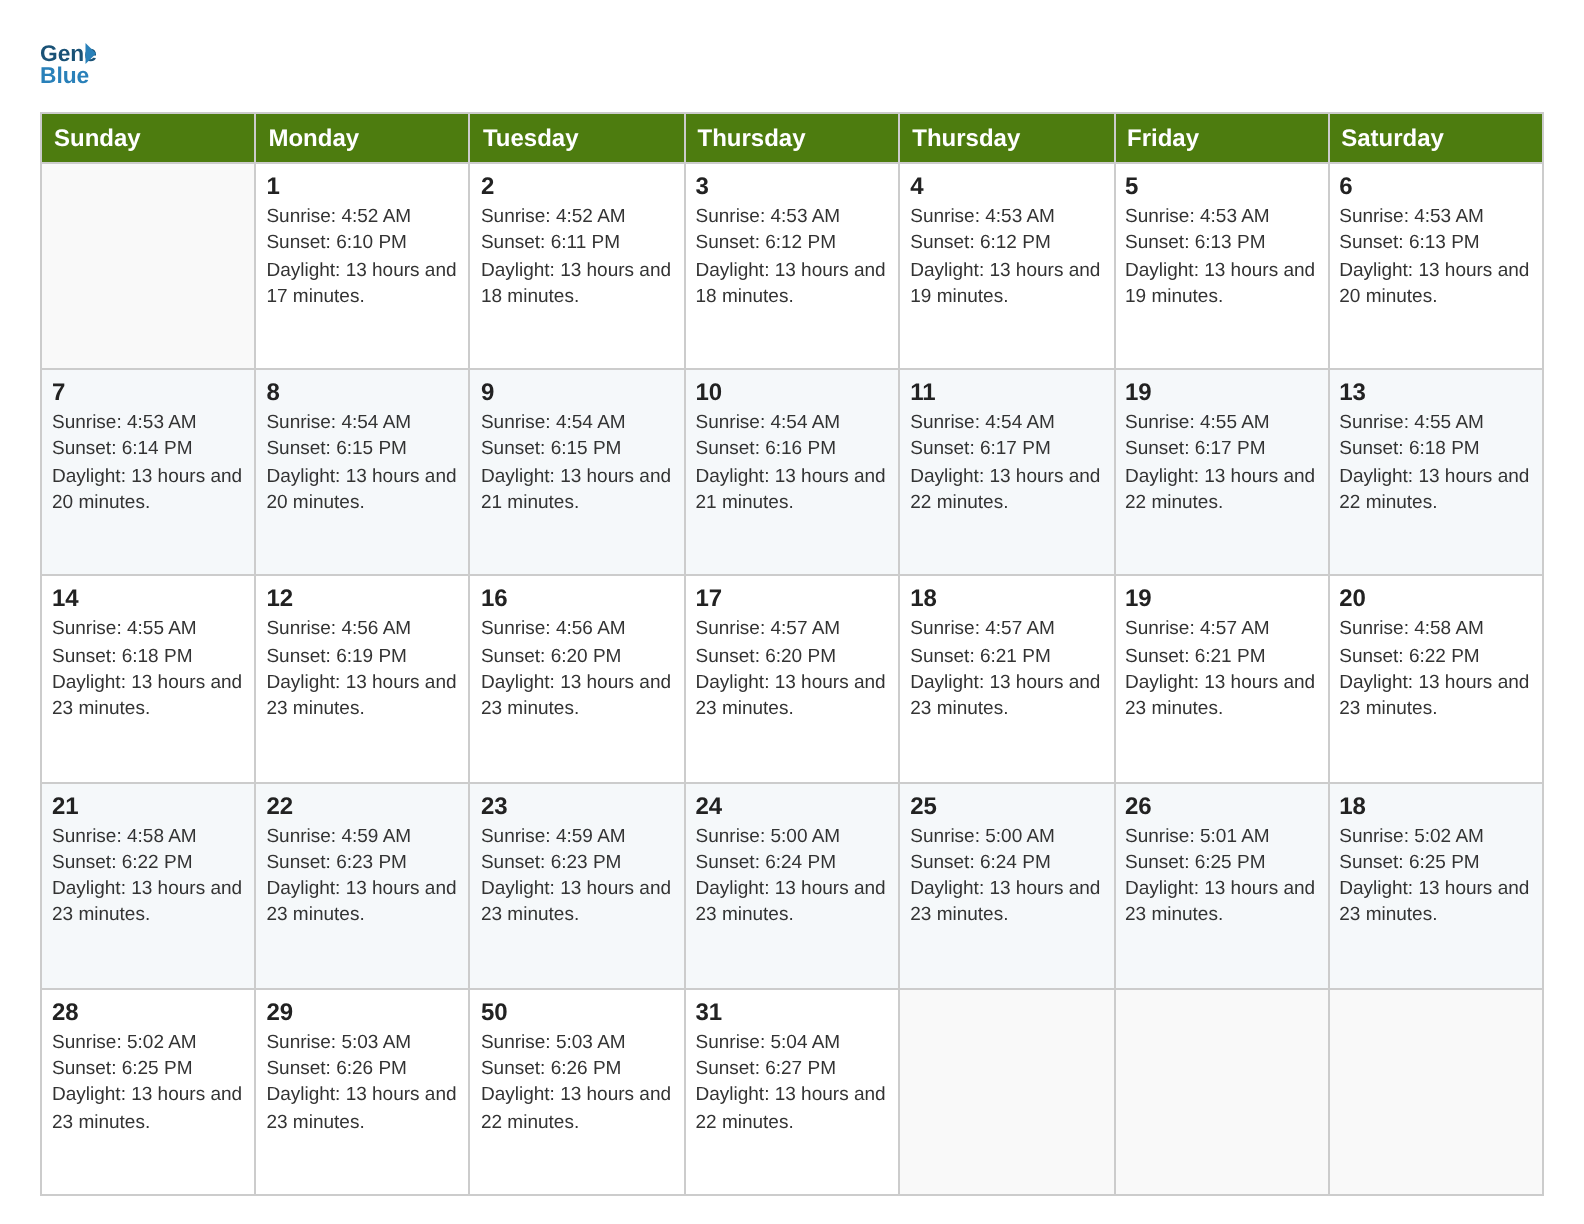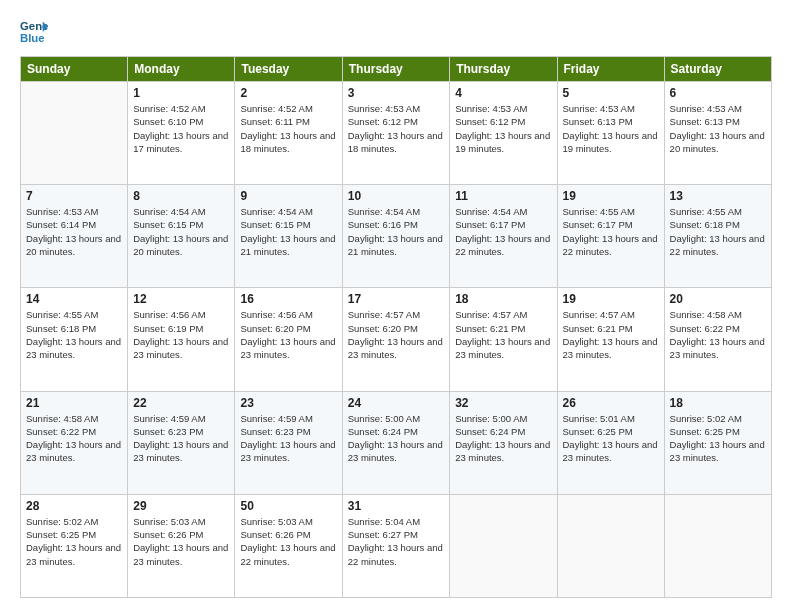--- a/index.html
+++ b/index.html
@@ -220,21 +220,21 @@
           </td>
           <td>
             <div class="day-number">23</div>
             <div class="day-info">Sunrise: 4:59 AM<br>Sunset: 6:23 PM<br>Daylight: 13 hours and 23 minutes.</div>
           </td>
           <td>
             <div class="day-number">24</div>
             <div class="day-info">Sunrise: 5:00 AM<br>Sunset: 6:24 PM<br>Daylight: 13 hours and 23 minutes.</div>
           </td>
           <td>
-            <div class="day-number">32</div>
+            <div class="day-number">25</div>
             <div class="day-info">Sunrise: 5:00 AM<br>Sunset: 6:24 PM<br>Daylight: 13 hours and 23 minutes.</div>
           </td>
           <td>
             <div class="day-number">26</div>
             <div class="day-info">Sunrise: 5:01 AM<br>Sunset: 6:25 PM<br>Daylight: 13 hours and 23 minutes.</div>
           </td>
           <td>
             <div class="day-number">18</div>
             <div class="day-info">Sunrise: 5:02 AM<br>Sunset: 6:25 PM<br>Daylight: 13 hours and 23 minutes.</div>
           </td>

